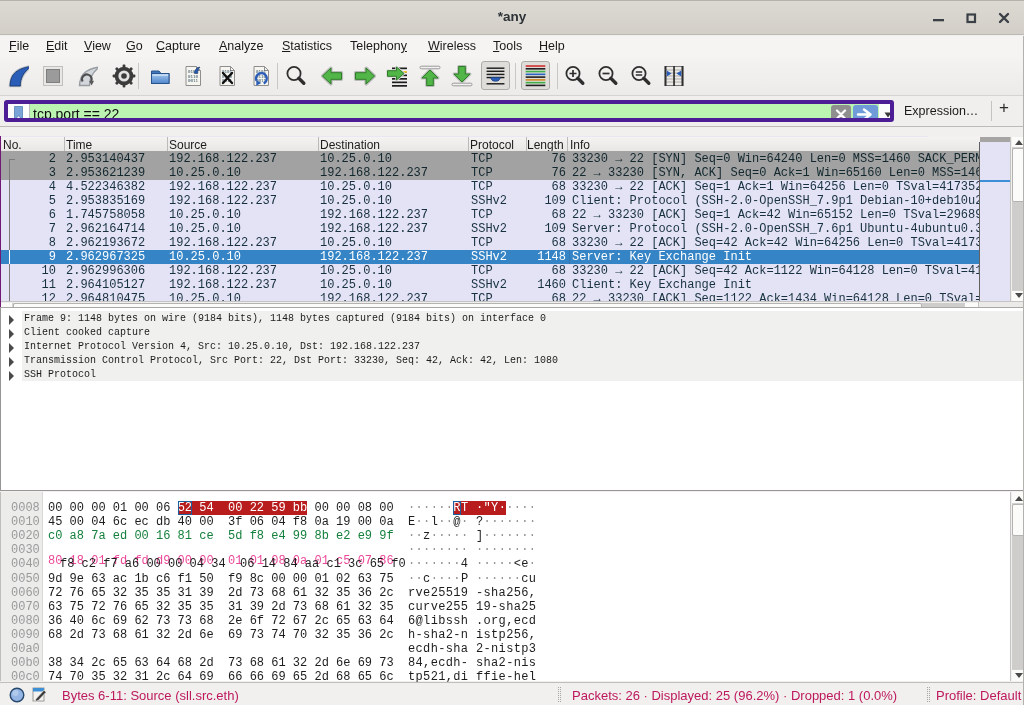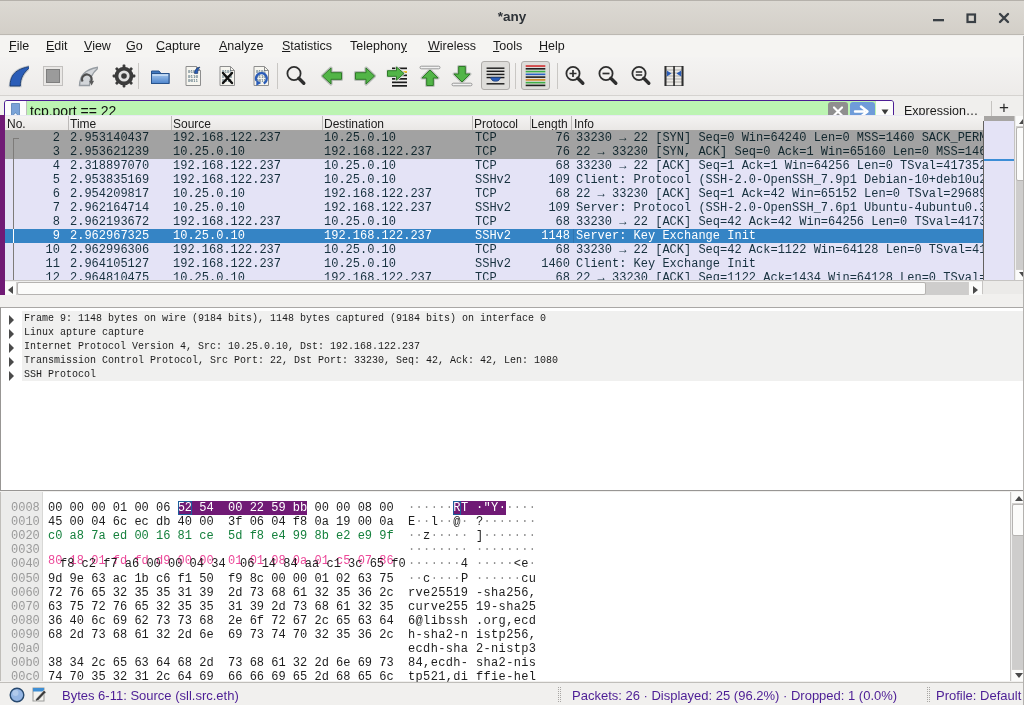--- a/index.html
+++ b/index.html
@@ -5,31 +5,31 @@
 body{position:relative;font-family:"Liberation Sans",sans-serif;background:#f1f0ee;color:#1a1a1a}
 .abs{position:absolute}
 #titlebar{position:absolute;left:0;top:0;width:1024px;height:35px;background:linear-gradient(#dcd9d3,#d3cfc8);border-top:1px solid #b5b1ab;border-bottom:1px solid #bcb8b2}
 #title{position:absolute;left:0;top:8px;width:1024px;text-align:center;font-weight:bold;font-size:13.5px;color:#2d3237}
 #menubar{position:absolute;left:0;top:36px;width:1024px;height:21px;background:#f5f4f2;font-size:12.5px}
 #menubar span{position:absolute;top:3px;color:#1a1a1a}
 #toolbar{position:absolute;left:0;top:57px;width:1024px;height:39px;background:linear-gradient(#f4f3f2,#edebe9);border-bottom:1px solid #d5d3d0}
 .tbsep{position:absolute;top:6px;height:26px;width:1px;background:#c9c7c4}
 .tbico{position:absolute;top:6.5px}
 #filterbar{position:absolute;left:0;top:96px;width:1024px;height:31px;background:#f0efed;border-bottom:1px solid #bdbab7}
-#finput{position:absolute;left:4px;top:3.5px;width:890px;height:22px;border:1px solid #4c1d95;border-radius:3px;background:#bcf4b2;overflow:hidden}
+#finput{position:absolute;left:4px;top:3.5px;width:890px;height:22px;border:4px solid #4c1d95;border-radius:3px;background:#bcf4b2;overflow:hidden}
 #fbook{position:absolute;left:0;top:0;width:22px;height:20px;background:#fcfcfc;border-right:1px solid #bdbdbd}
 #ftext{position:absolute;left:25px;top:2px;font-size:14px;color:#101010}
 #fclear{position:absolute;left:823px;top:1.5px;width:20px;height:19px;background:#8f8f8f;border-radius:3px}
 #fapply{position:absolute;left:845px;top:1.5px;width:25px;height:19px;background:#6f9cd9;border-radius:3px}
 #fdrop{position:absolute;left:871px;top:0;width:18px;height:22px;background:#fcfcfc}
 #fexpr{position:absolute;left:904px;top:8px;font-size:12.5px}
 #fsep{position:absolute;left:991px;top:5px;height:20px;width:1px;background:#c5c3c0}
 #fplus{position:absolute;left:999px;top:2px;font-size:17px;color:#2a2a2a}
 
-#plist{position:absolute;left:0;top:115px;width:928px;height:180px;background:#e9e8f2;border-left:5px solid #701a75}
+#plist{position:absolute;left:0;top:136px;width:928px;height:180px;background:#e9e8f2;border-left:1px solid #701a75}
 #phead{position:absolute;left:0;top:1px;width:1009px;height:15px;background:linear-gradient(#f4f3f2,#e9e7e5);border-bottom:1px solid #a5a3a1;font-size:12px;color:#1c1c1c;overflow:hidden}
 #phead span{position:absolute;top:1px}
 .hsep{position:absolute;top:0;height:15px;width:1px;background:#bcbab8}
 #prows{position:absolute;left:0;top:16px;width:978px;height:149px;overflow:hidden;font-size:12px}
 .prow{position:absolute;left:0;width:978px;height:14px;font-family:"Liberation Mono",monospace;line-height:14px;white-space:pre;color:#17313f}
 .prow span{position:absolute;top:0;line-height:14px}
 .cno{left:0;width:55px;text-align:right}
 .ctime{left:65px}.csrc{left:168px}.cdst{left:319px}.cproto{left:470px}
 .clen{left:480px;width:85px;text-align:right}
 .cinfo{left:571px;width:407px;overflow:hidden}
@@ -43,27 +43,27 @@
 
 #details{position:absolute;left:0;top:307px;width:1024px;height:184px;background:#ffffff;border:1px solid #989694;border-top:1px solid #a9a7a5}
 #dband{position:absolute;left:21px;top:3px;width:1001px;height:70px;background:#f0f0ef}
 .drow{position:absolute;left:23px;height:14px;line-height:14px;font-family:Liberation Mono, monospace;font-size:10px;color:#1c1c1c;white-space:pre}
 .dtri{position:absolute;left:8px;width:0;height:0;border-left:5.5px solid #4a4a4a;border-top:5px solid transparent;border-bottom:5px solid transparent}
 
 #hexpane{position:absolute;left:0;top:492px;width:1024px;height:189px;background:#ffffff;border-left:1px solid #c0beba}
 #hexoff{position:absolute;left:0;top:0;width:42px;height:189px;background:#ececeb;border-right:1px solid #d8d8d6}
 .hrow{position:absolute;height:14.07px;line-height:14.07px;font-family:"Liberation Mono",monospace;font-size:12px;white-space:pre}
 .hoff{color:#9a9a9a}
-.hsel{background:#701a75;color:#fff}
+.hsel{background:#b91c1c;color:#fff}
 .hdot{color:#909090;font-style:normal}
 #hvscroll{position:absolute;left:1009px;top:0;width:15px;height:189px;background:#efefee;border-left:1px solid #c6c4c2}
 
 #status{position:absolute;left:0;top:682px;width:1024px;height:23px;background:#f1f0ee;border-top:1px solid #c0beba;font-size:13px}
 .sbdot{position:absolute;top:4px;height:15px;width:3px;background:transparent;border-left:1px dotted #a8a6a3;border-right:1px dotted #a8a6a3}
-.sbtxt{position:absolute;top:4.5px;color:#4c1d95;white-space:nowrap}
+.sbtxt{position:absolute;top:4.5px;color:#be185d;white-space:nowrap}
 .scroll-thumb{position:absolute;background:#fbfbfa;border:1px solid #b5b3b1;border-radius:2px}
 .scroll-track{position:absolute;background:#cecdcc}
 .sarrow{position:absolute}
 </style></head>
 <body>
 
 <div id="titlebar">
   <div id="title">*any</div>
   <svg class="abs" style="left:929px;top:0" width="95" height="35" viewBox="0 0 95 35">
     <rect x="4" y="18" width="11" height="2.3" fill="#3a4045"></rect>
@@ -305,23 +305,23 @@
     <div class="hsep" style="left:63px"></div>
     <div class="hsep" style="left:166px"></div>
     <div class="hsep" style="left:317px"></div>
     <div class="hsep" style="left:467px"></div>
     <div class="hsep" style="left:525px"></div>
     <div class="hsep" style="left:566px"></div>
   </div>
   <div id="prows">
 <div class="prow rgray" style="top:0px"><span class="cno">2</span><span class="ctime">2.953140437</span><span class="csrc">192.168.122.237</span><span class="cdst">10.25.0.10</span><span class="cproto">TCP</span><span class="clen">76</span><span class="cinfo">33230 → 22 [SYN] Seq=0 Win=64240 Len=0 MSS=1460 SACK_PERM=1 TSval=4173520041 TSecr=0 WS=128</span></div>
 <div class="prow rgray" style="top:14px"><span class="cno">3</span><span class="ctime">2.953621239</span><span class="csrc">10.25.0.10</span><span class="cdst">192.168.122.237</span><span class="cproto">TCP</span><span class="clen">76</span><span class="cinfo">22 → 33230 [SYN, ACK] Seq=0 Ack=1 Win=65160 Len=0 MSS=1460 SACK_PERM=1</span></div>
-<div class="prow rlav" style="top:28px"><span class="cno">4</span><span class="ctime">2.318897070</span><span class="csrc">192.168.122.237</span><span class="cdst">10.25.0.10</span><span class="cproto">TCP</span><span class="clen">68</span><span class="cinfo">33230 → 22 [ACK] Seq=1 Ack=1 Win=64256 Len=0 TSval=4173520042 TSecr=296</span></div>
+<div class="prow rlav" style="top:28px"><span class="cno">4</span><span class="ctime">4.522346382</span><span class="csrc">192.168.122.237</span><span class="cdst">10.25.0.10</span><span class="cproto">TCP</span><span class="clen">68</span><span class="cinfo">33230 → 22 [ACK] Seq=1 Ack=1 Win=64256 Len=0 TSval=4173520042 TSecr=296</span></div>
 <div class="prow rlav" style="top:42px"><span class="cno">5</span><span class="ctime">2.953835169</span><span class="csrc">192.168.122.237</span><span class="cdst">10.25.0.10</span><span class="cproto">SSHv2</span><span class="clen">109</span><span class="cinfo">Client: Protocol (SSH-2.0-OpenSSH_7.9p1 Debian-10+deb10u2)</span></div>
-<div class="prow rlav" style="top:56px"><span class="cno">6</span><span class="ctime">2.954209817</span><span class="csrc">10.25.0.10</span><span class="cdst">192.168.122.237</span><span class="cproto">TCP</span><span class="clen">68</span><span class="cinfo">22 → 33230 [ACK] Seq=1 Ack=42 Win=65152 Len=0 TSval=29689652 TSecr=41</span></div>
+<div class="prow rlav" style="top:56px"><span class="cno">6</span><span class="ctime">1.745758058</span><span class="csrc">10.25.0.10</span><span class="cdst">192.168.122.237</span><span class="cproto">TCP</span><span class="clen">68</span><span class="cinfo">22 → 33230 [ACK] Seq=1 Ack=42 Win=65152 Len=0 TSval=29689652 TSecr=41</span></div>
 <div class="prow rlav" style="top:70px"><span class="cno">7</span><span class="ctime">2.962164714</span><span class="csrc">10.25.0.10</span><span class="cdst">192.168.122.237</span><span class="cproto">SSHv2</span><span class="clen">109</span><span class="cinfo">Server: Protocol (SSH-2.0-OpenSSH_7.6p1 Ubuntu-4ubuntu0.3)</span></div>
 <div class="prow rlav" style="top:84px"><span class="cno">8</span><span class="ctime">2.962193672</span><span class="csrc">192.168.122.237</span><span class="cdst">10.25.0.10</span><span class="cproto">TCP</span><span class="clen">68</span><span class="cinfo">33230 → 22 [ACK] Seq=42 Ack=42 Win=64256 Len=0 TSval=4173520500</span></div>
 <div class="prow rsel" style="top:98px"><span class="cno">9</span><span class="ctime">2.962967325</span><span class="csrc">10.25.0.10</span><span class="cdst">192.168.122.237</span><span class="cproto">SSHv2</span><span class="clen">1148</span><span class="cinfo">Server: Key Exchange Init</span><span style="left:568px;width:1px;height:14px;background:#2f76b2"></span></div>
 <div class="prow rlav" style="top:112px"><span class="cno">10</span><span class="ctime">2.962996306</span><span class="csrc">192.168.122.237</span><span class="cdst">10.25.0.10</span><span class="cproto">TCP</span><span class="clen">68</span><span class="cinfo">33230 → 22 [ACK] Seq=42 Ack=1122 Win=64128 Len=0 TSval=4173520</span></div>
 <div class="prow rlav" style="top:126px"><span class="cno">11</span><span class="ctime">2.964105127</span><span class="csrc">192.168.122.237</span><span class="cdst">10.25.0.10</span><span class="cproto">SSHv2</span><span class="clen">1460</span><span class="cinfo">Client: Key Exchange Init</span></div>
 <div class="prow rlav" style="top:140px"><span class="cno">12</span><span class="ctime">2.964810475</span><span class="csrc">10.25.0.10</span><span class="cdst">192.168.122.237</span><span class="cproto">TCP</span><span class="clen">68</span><span class="cinfo">22 → 33230 [ACK] Seq=1122 Ack=1434 Win=64128 Len=0 TSval=29689</span></div>
 <div style="position:absolute;left:8px;top:7px;width:1px;height:142px;background:#7d7b79"></div>
 <div style="position:absolute;left:8px;top:7px;width:6px;height:1px;background:#7d7b79"></div>
 <div style="position:absolute;left:8px;top:98px;width:1px;height:14px;background:#ffffff"></div>
 </div>
@@ -354,21 +354,21 @@
       </svg>
     </div>
   <div id="hcorner"></div>
 </div>
 
 <div id="details">
   <div id="dband"></div>
 <div class="dtri" style="top:6.5px"></div>
     <div class="drow" style="top:4px">Frame 9: 1148 bytes on wire (9184 bits), 1148 bytes captured (9184 bits) on interface 0</div>
 <div class="dtri" style="top:20.5px"></div>
-    <div class="drow" style="top:18px">Linux apture capture</div>
+    <div class="drow" style="top:18px">Client cooked capture</div>
 <div class="dtri" style="top:34.5px"></div>
     <div class="drow" style="top:32px">Internet Protocol Version 4, Src: 10.25.0.10, Dst: 192.168.122.237</div>
 <div class="dtri" style="top:48.5px"></div>
     <div class="drow" style="top:46px">Transmission Control Protocol, Src Port: 22, Dst Port: 33230, Seq: 42, Ack: 42, Len: 1080</div>
 <div class="dtri" style="top:62.5px"></div>
     <div class="drow" style="top:60px">SSH Protocol</div>
 </div>
 
 <div id="hexpane">
   <div id="hexoff"></div>

